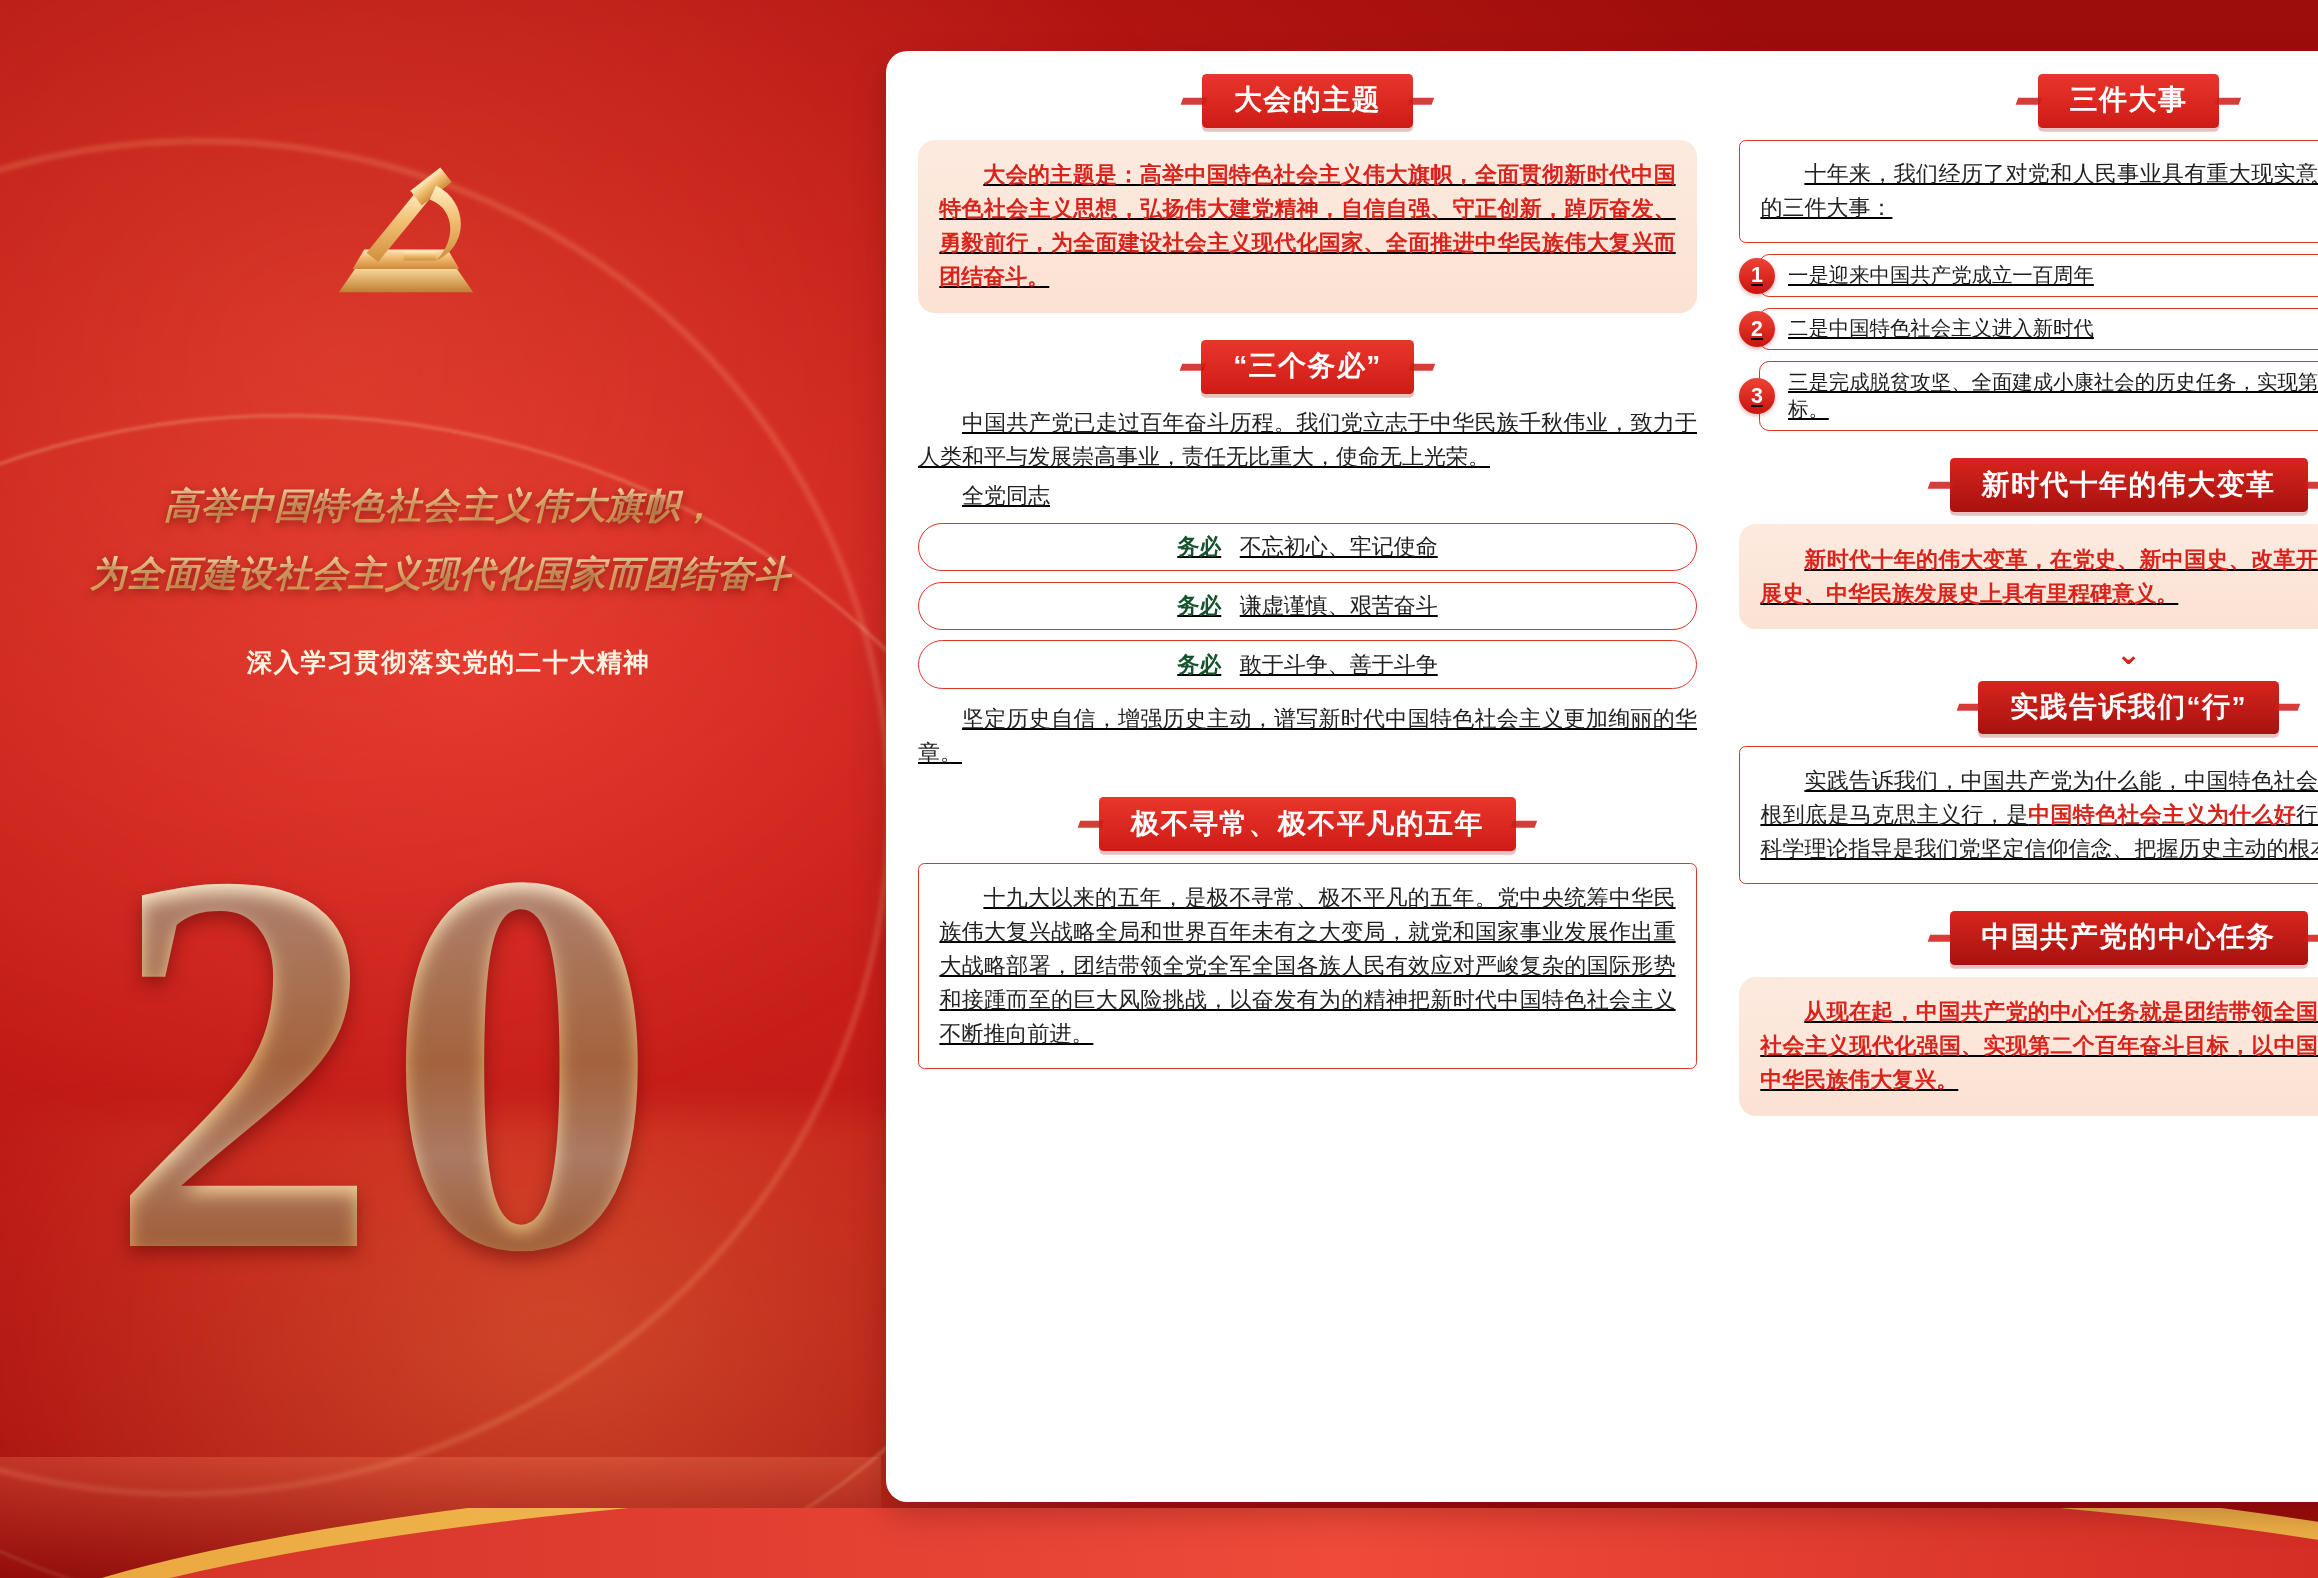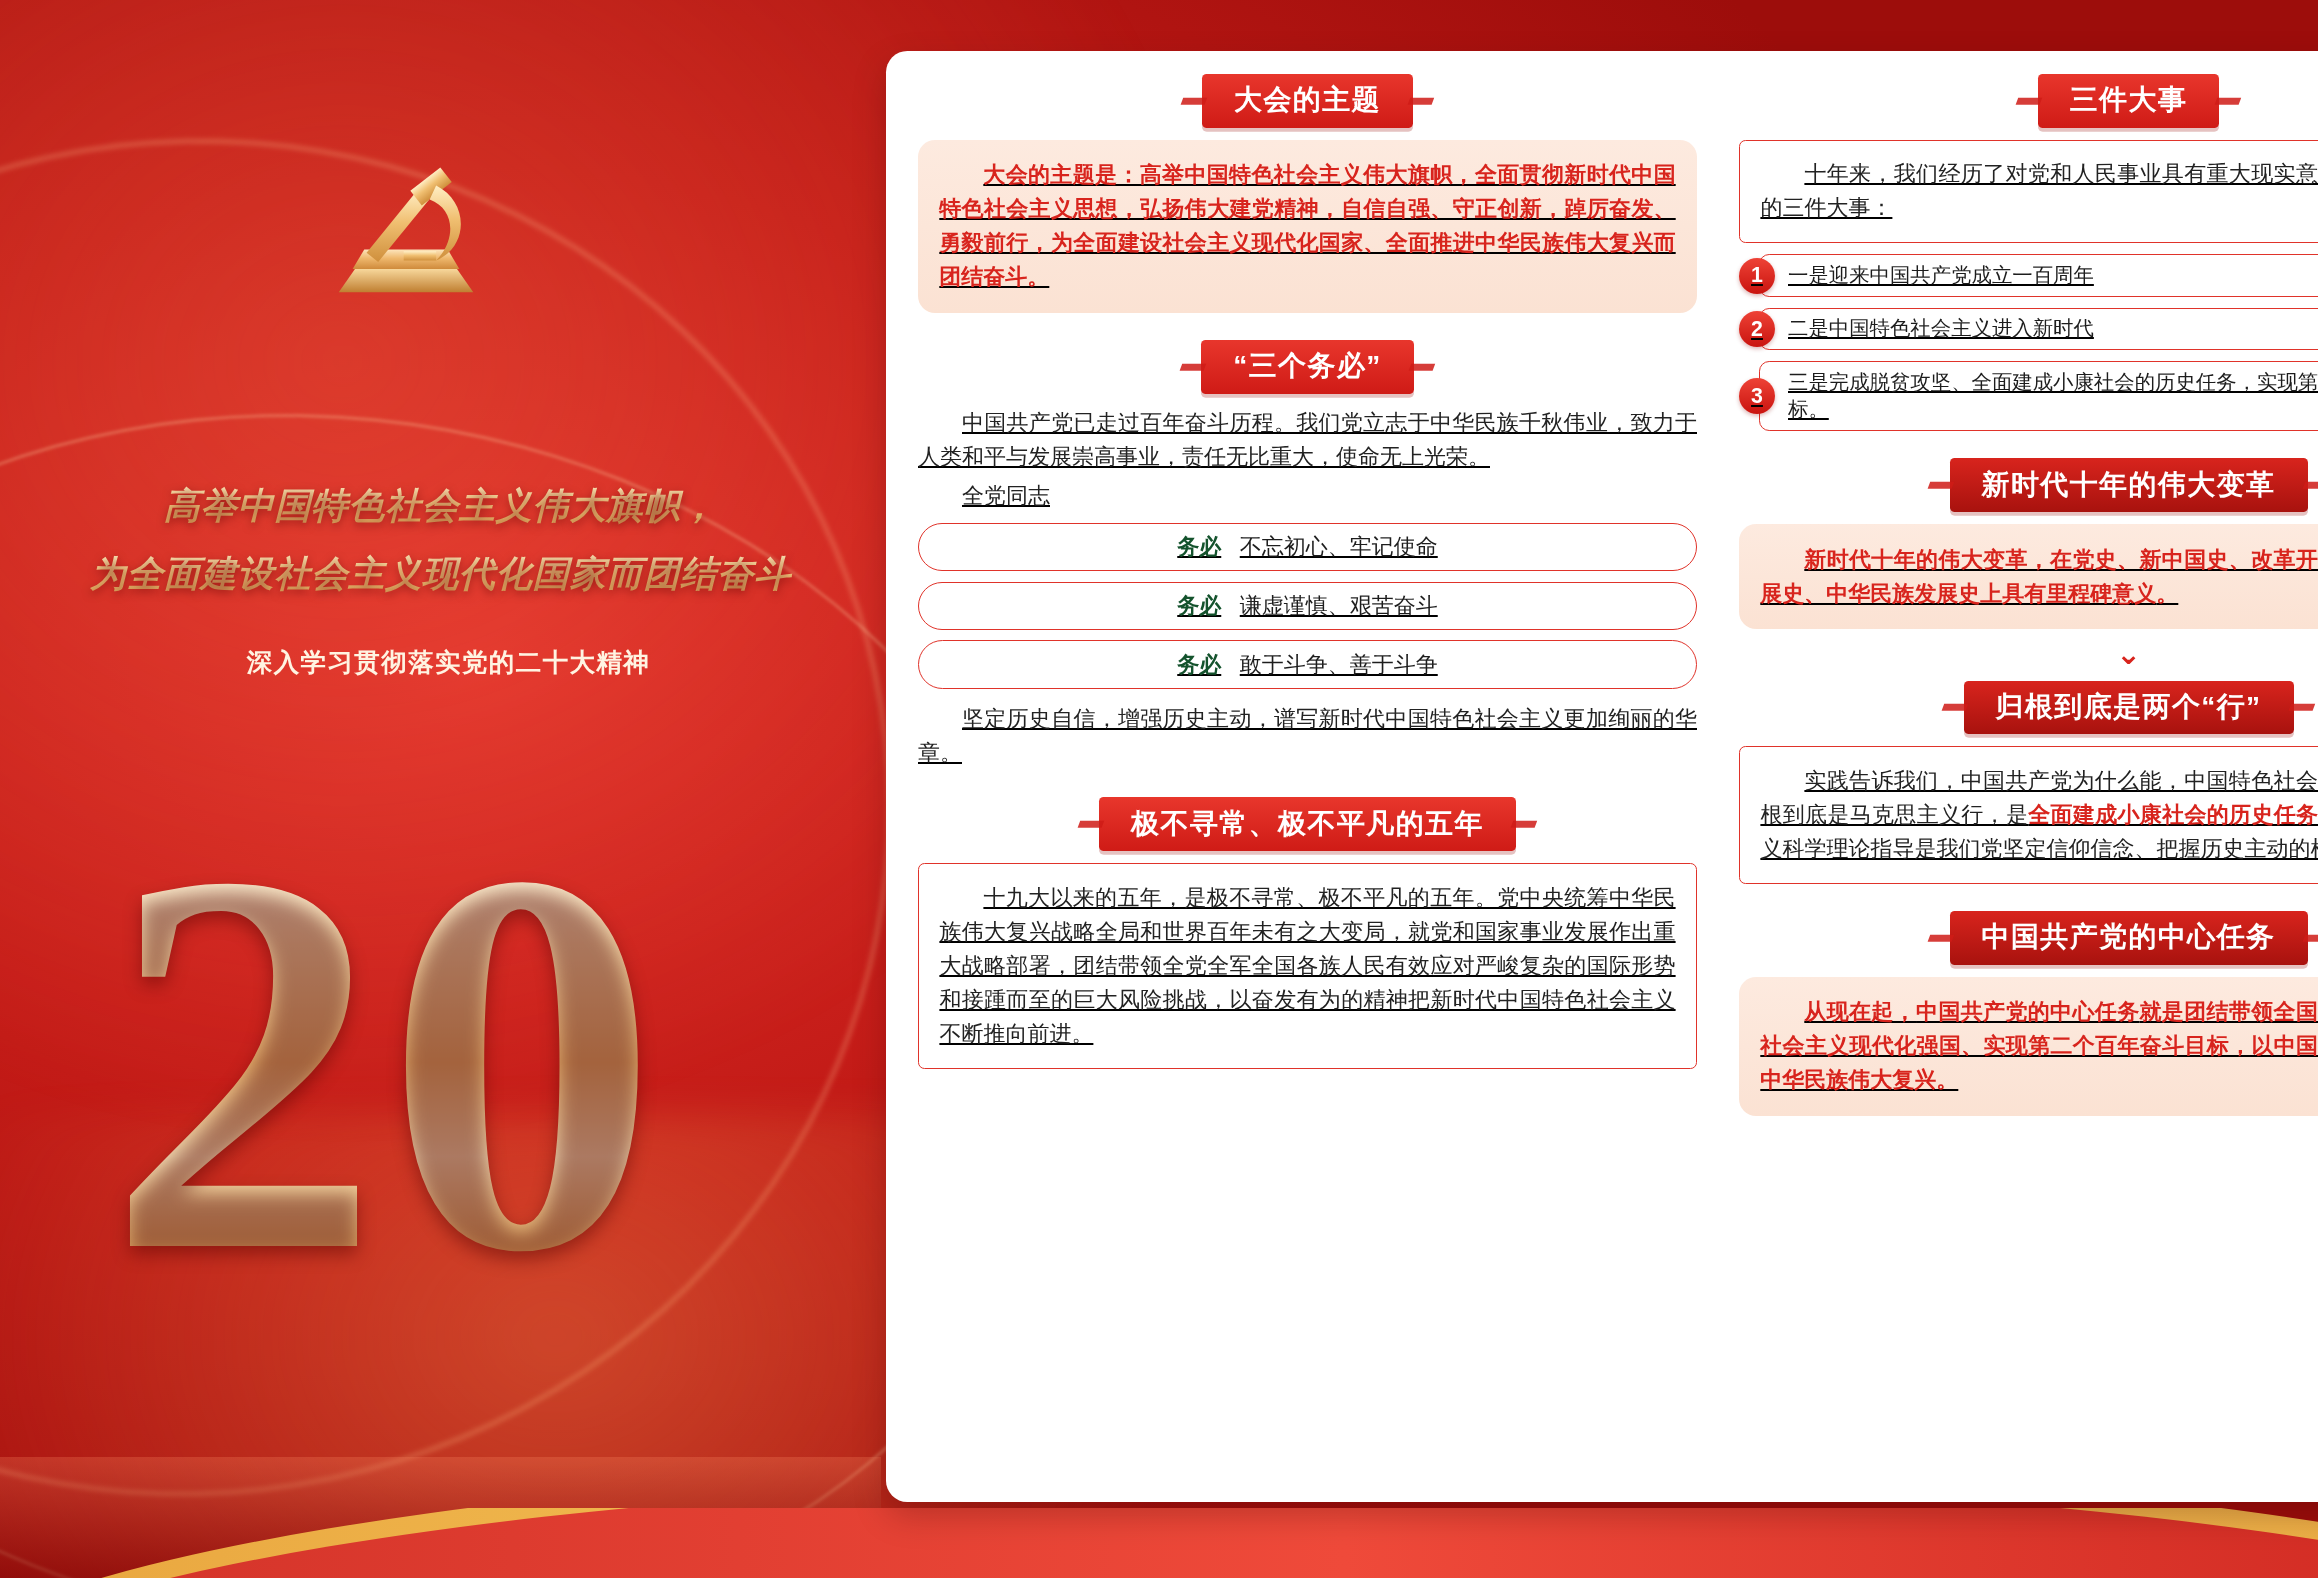--- a/index.html
+++ b/index.html
@@ -401,24 +401,24 @@
         </div>
         <div class="panel-soft">
           <p class="para red indent"><span>新时代十年的伟大变革，在党史、新中国史、改革开放史、社会主义发展史、中华民族发展史上</span><b class="red">具有里程碑意义</b><span>。</span></p>
         </div>
       </div>
 
       <div class="arrow-down">⌄</div>
 
       <div class="blk">
         <div class="banner dark">
-          <span class="bg">归根到底是两个“行”</span>
+          <span class="bg">实践告诉我们“行”</span>
         </div>
         <div class="panel-outline">
-          <p class="para indent"><span>实践告诉我们，中国共产党为什么能，中国特色社会主义为什么好，归根到底是马克思主义行，是</span><b class="red">全面建成小康社会的历史任务</b><span>行。拥有马克思主义科学理论指导是我们党坚定信仰信念、把握历史主动的根本所在。</span></p>
+          <p class="para indent"><span>实践告诉我们，中国共产党为什么能，中国特色社会主义为什么好，归根到底是马克思主义行，是</span><b class="red">中国特色社会主义为什么好</b><span>行。拥有马克思主义科学理论指导是我们党坚定信仰信念、把握历史主动的根本所在。</span></p>
         </div>
       </div>
 
       <div class="blk">
         <div class="banner dark">
           <span class="bg">中国共产党的中心任务</span>
         </div>
         <div class="panel-soft">
           <p class="para red indent"><span>从现在起，</span><b class="red">中国共产党的中心任务</b><span>就是团结带领全国各族人民全面建成社会主义现代化强国、实现第二个百年奋斗目标，以中国式现代化全面推进中华民族伟大复兴。</span></p>
         </div>

